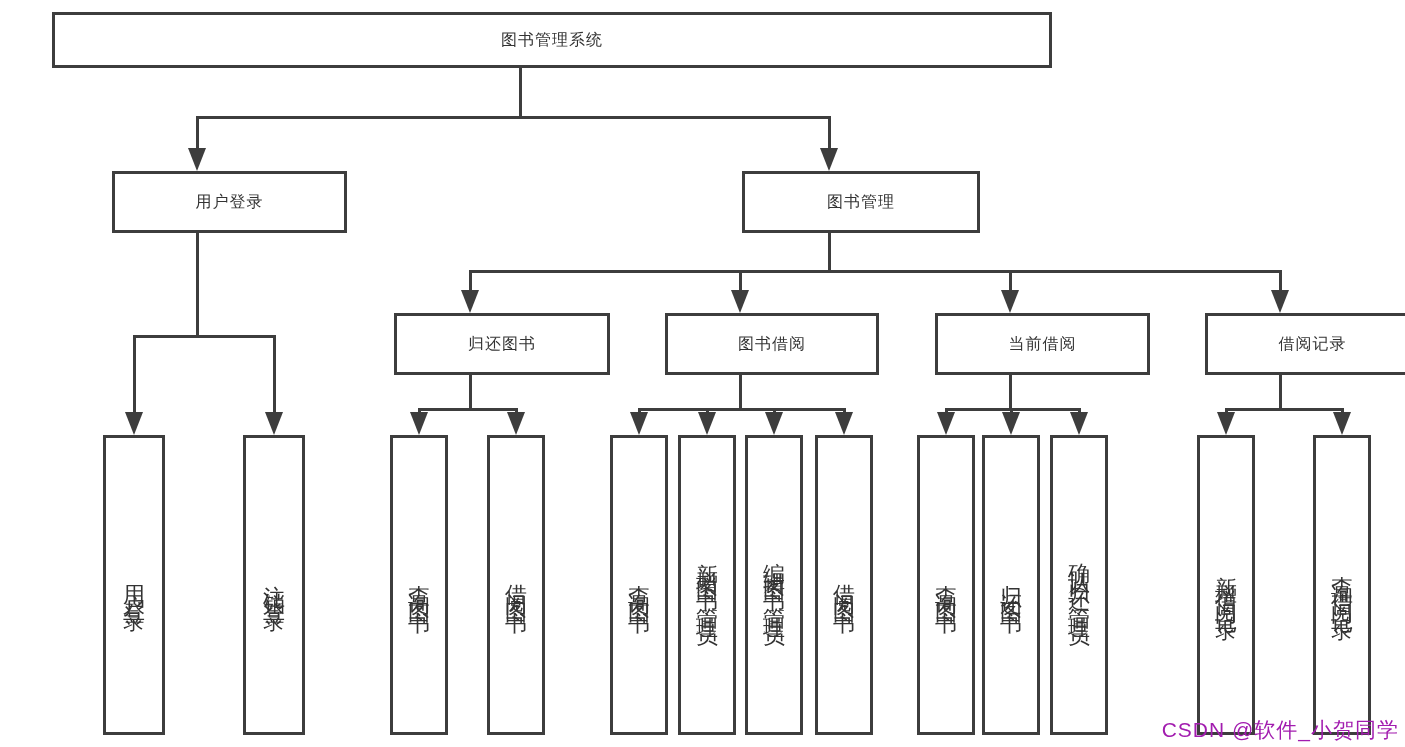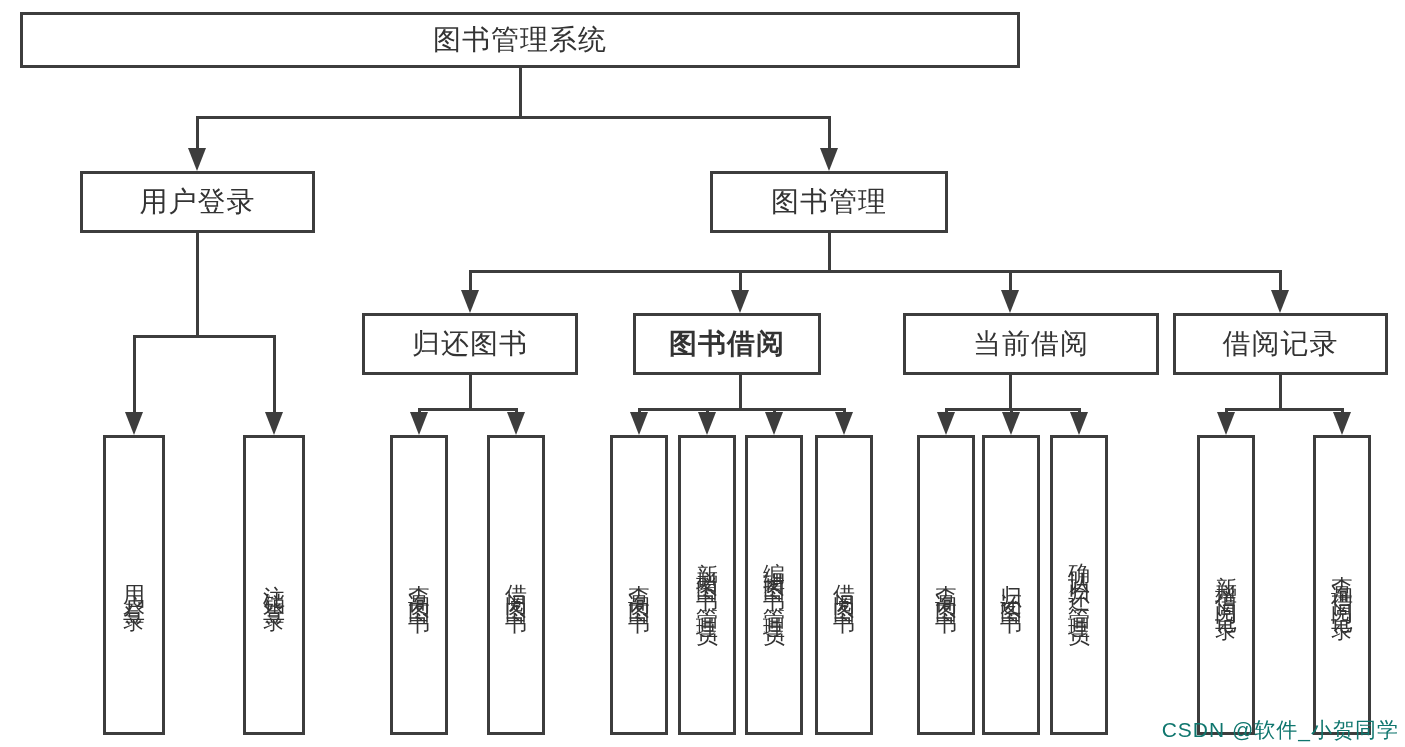--- a/index.html
+++ b/index.html
@@ -16,22 +16,23 @@
     box-sizing: border-box;
     border: 3px solid #3d3d3d;
     background: #ffffff;
     color: #333333;
     display: flex;
     align-items: center;
     justify-content: center;
     text-align: center;
   }
   .box.h {
-    font-size: 28px;
+    font-size: 16px;
     letter-spacing: 1px;
+    margin-left: 32px;
   }
   .box.v {
     font-size: 22px;
     writing-mode: vertical-rl;
     text-orientation: mixed;
     letter-spacing: 9px;
     line-height: 1;
   }
   .wire {
     position: absolute;
@@ -43,38 +44,38 @@
     height: 0;
     border-left: 9px solid transparent;
     border-right: 9px solid transparent;
     border-top: 23px solid #3d3d3d;
   }
   .watermark {
     position: absolute;
     right: 6px;
     top: 716px;
     font-size: 21px;
-    color: #0f766e;
+    color: #a21caf;
     letter-spacing: 1px;
     white-space: nowrap;
   }
 </style>
 </head>
 <body>
 
 <div class="canvas">
 
   <div class="box h" style="left:20px; top:12px; width:1000px; height:56px;">图书管理系统</div>
 
   <div class="box h" style="left:80px; top:171px; width:235px; height:62px;">用户登录</div>
   <div class="box h" style="left:710px; top:171px; width:238px; height:62px;font-family:Liberation Serif, serif;">图书管理</div>
 
   <div class="box h" style="left:362px; top:313px; width:216px; height:62px;">归还图书</div>
-  <div class="box h" style="left:633px; top:313px; width:188px; height:62px;font-weight:bold;">图书借阅</div>
-  <div class="box h" style="left:903px; top:313px; width:256px; height:62px;">当前借阅</div>
+  <div class="box h" style="left:633px; top:313px; width:214px; height:62px;">图书借阅</div>
+  <div class="box h" style="left:903px; top:313px; width:215px; height:62px;">当前借阅</div>
   <div class="box h" style="left:1173px; top:313px; width:215px; height:62px;">借阅记录</div>
 
   <div class="box v" style="left:103px; top:435px; width:62px; height:300px;">用户登录</div>
   <div class="box v" style="left:243px; top:435px; width:62px; height:300px;">注销登录</div>
 
   <div class="box v" style="left:390px; top:435px; width:58px; height:300px;">查询图书</div>
   <div class="box v" style="left:487px; top:435px; width:58px; height:300px;">借阅图书</div>
 
   <div class="box v" style="left:610px; top:435px; width:58px; height:300px;">查询图书</div>
   <div class="box v" style="left:678px; top:435px; width:58px; height:300px;">新增图书（管理员）</div>

